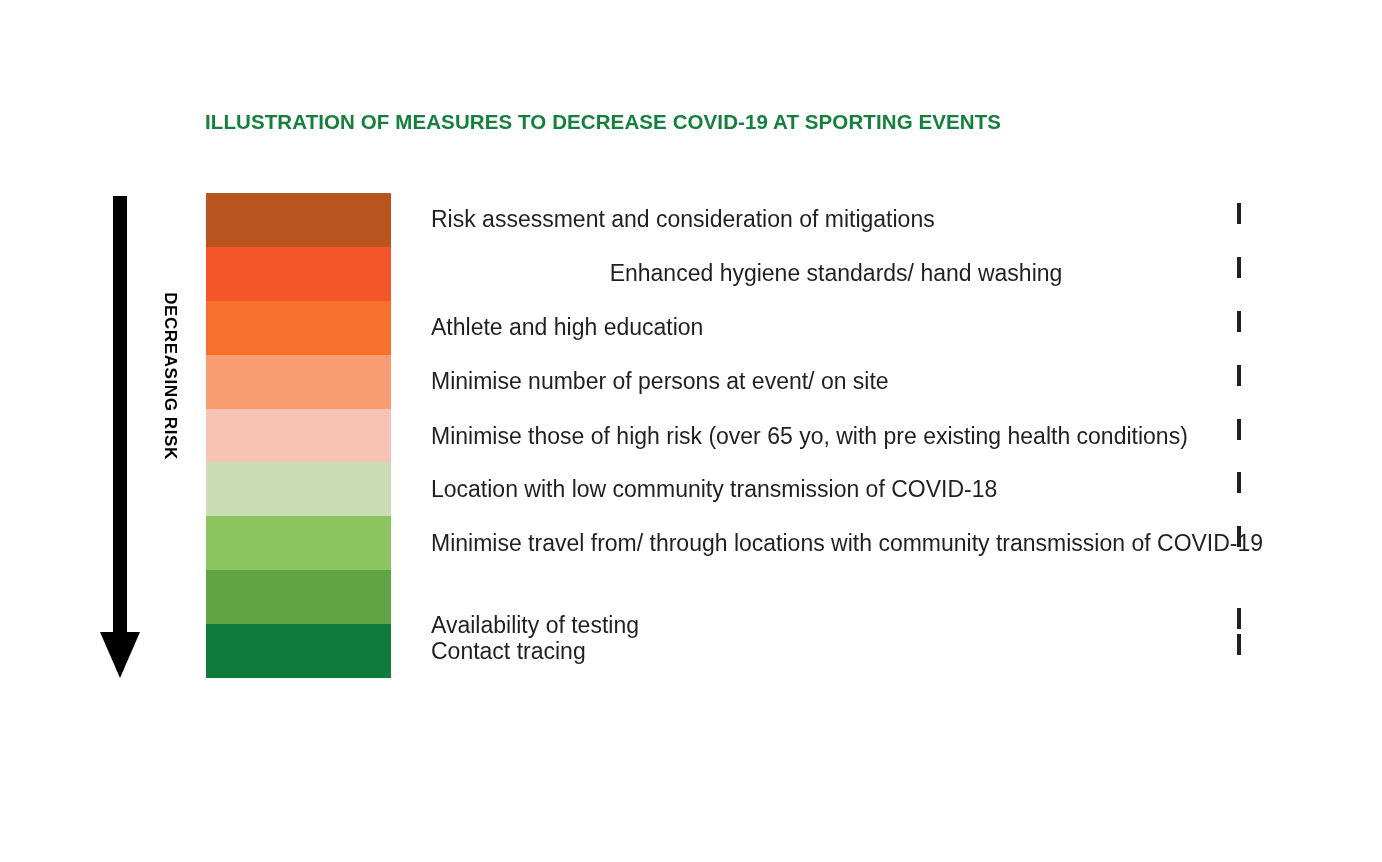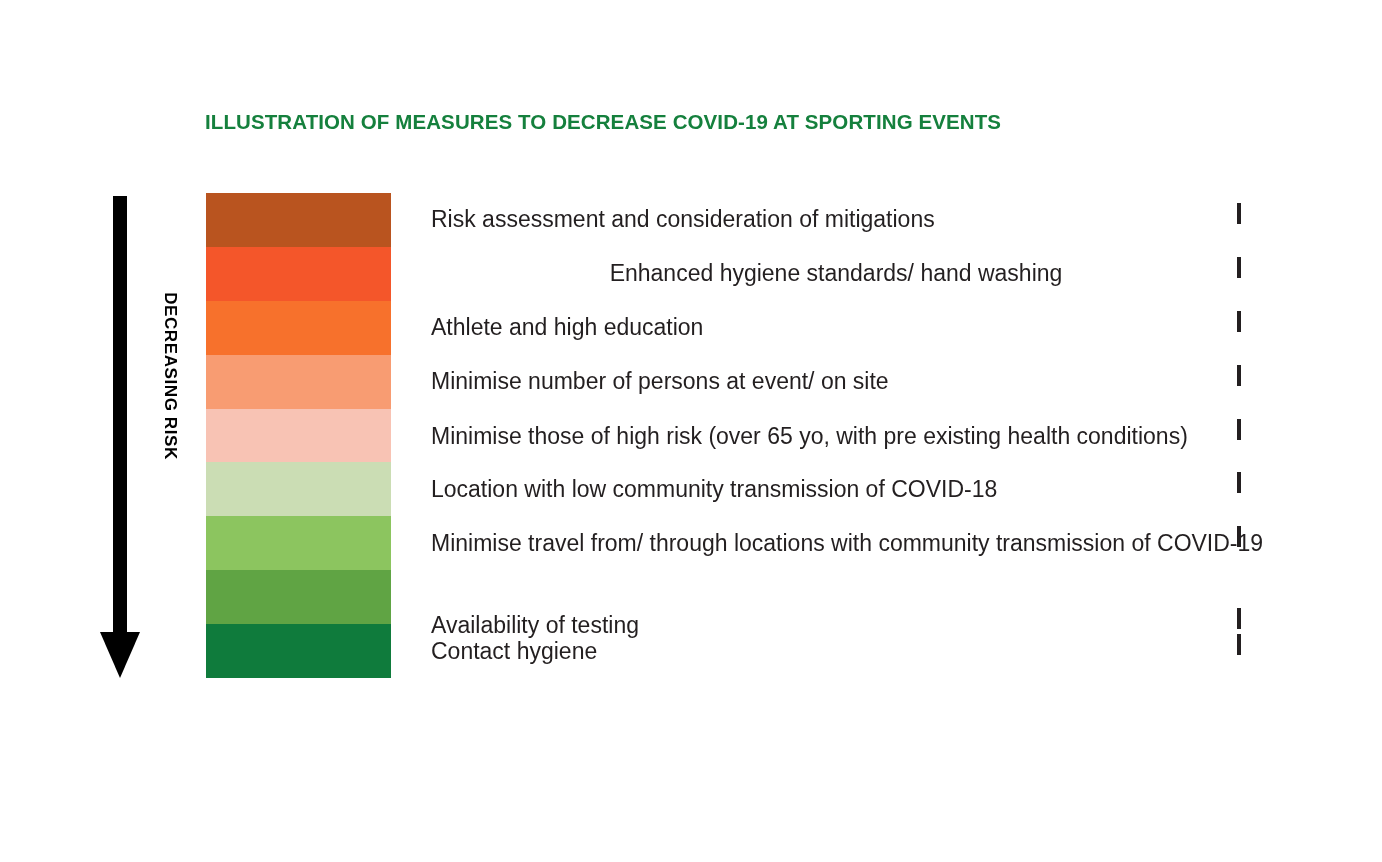--- a/index.html
+++ b/index.html
@@ -171,16 +171,16 @@
     </div>
     <div class="measure-row" style="top: 333.278px;">
       <span class="measure-label">Minimise travel from/ through locations with community transmission of COVID-19</span>
       <span class="cb-wrap"><span class="measure-checkbox"></span></span>
     </div>
     <div class="measure-row" style="top: 375px; margin-top: 40px;">
       <span class="measure-label">Availability of testing</span>
       <span class="cb-wrap"><span class="measure-checkbox"></span></span>
     </div>
     <div class="measure-row" style="top: 441.056px;">
-      <span class="measure-label">Contact hygiene</span>
+      <span class="measure-label">Contact tracing</span>
       <span class="cb-wrap"><span class="measure-checkbox"></span></span>
     </div>
   </div>
 
 </body></html>

